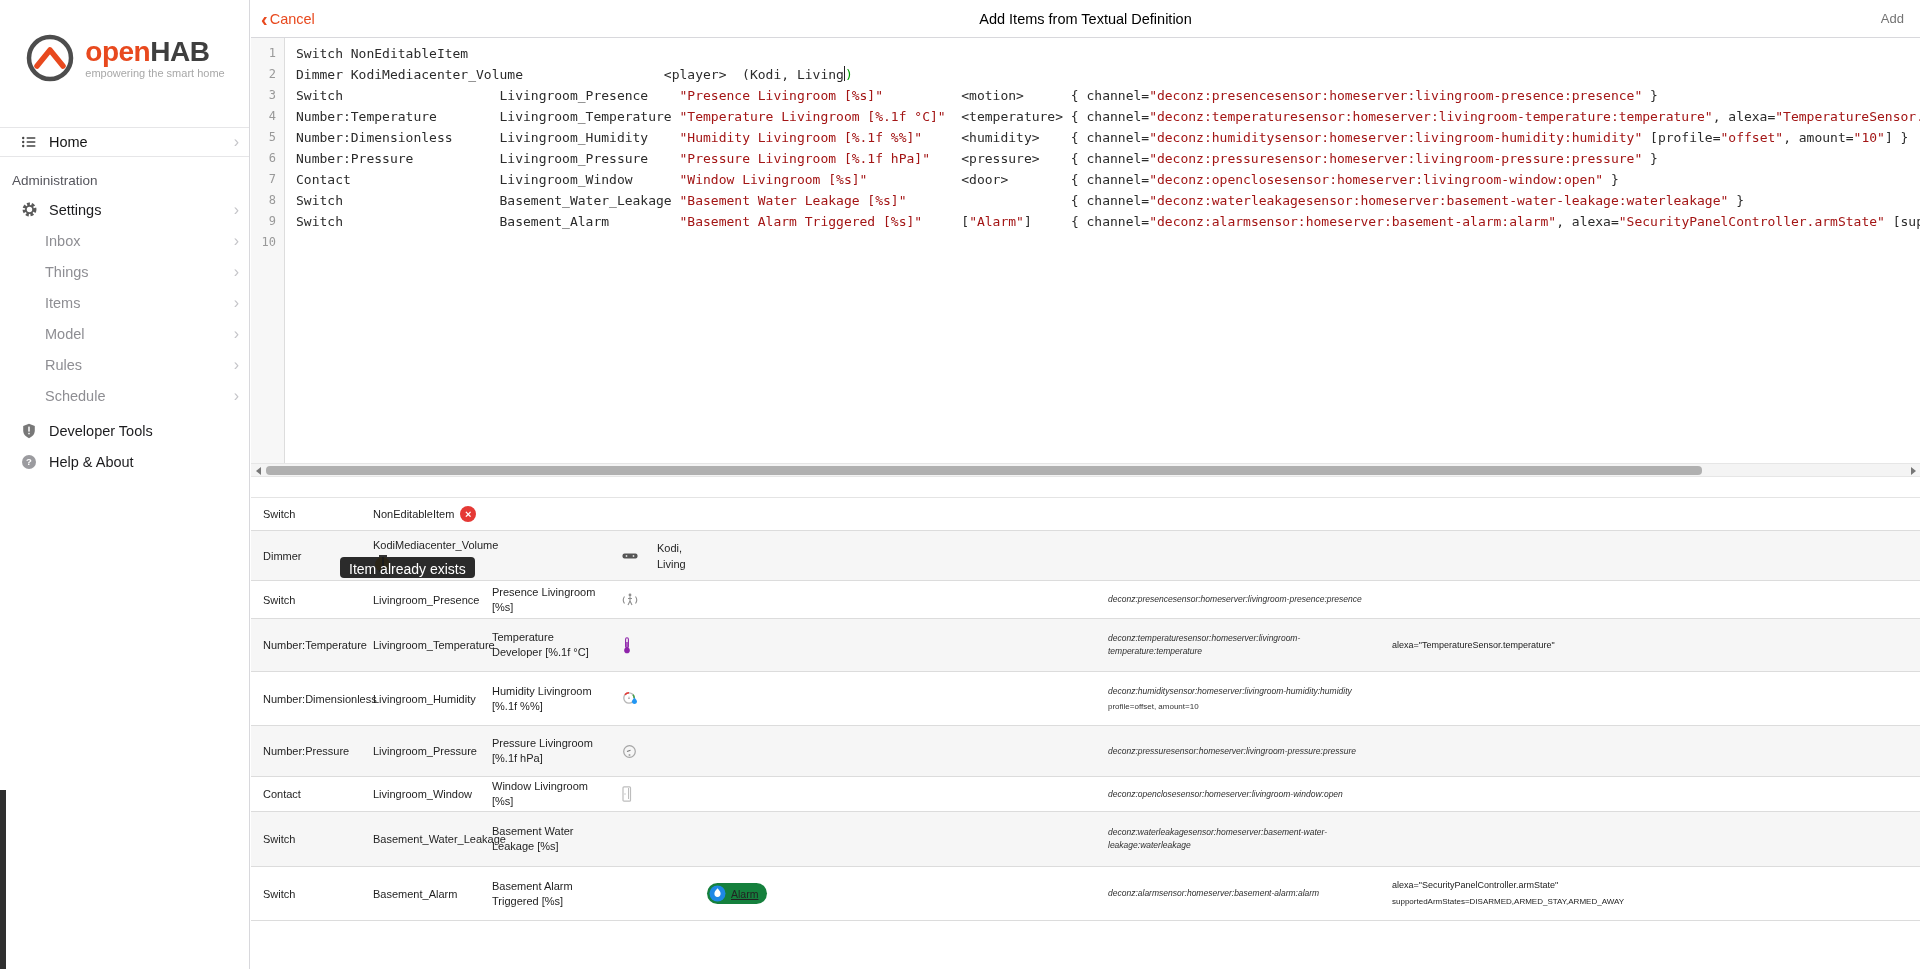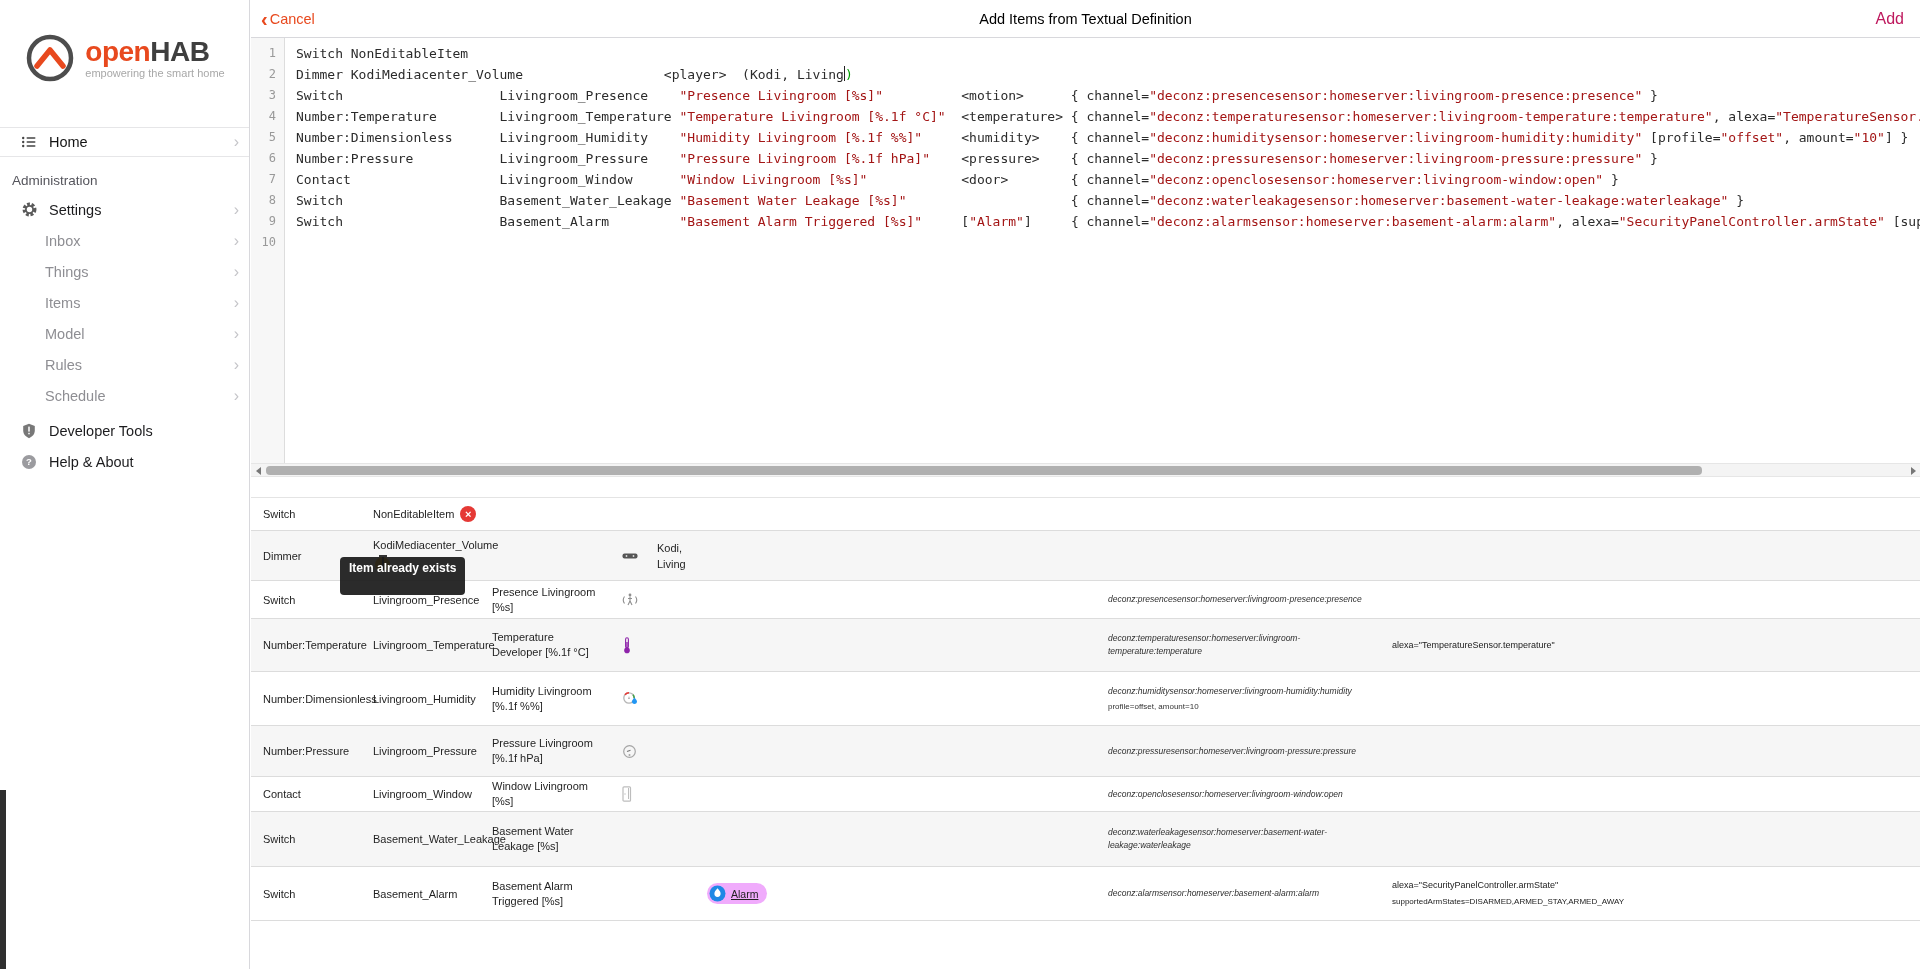--- a/index.html
+++ b/index.html
@@ -27,21 +27,21 @@
   .dev-gap { margin-top:4px;text-align:right; }
 
   
   .main { margin-left:251px; position:relative; height:969px; background:#fff; }
   .navbar { height:38px; border-bottom:1px solid #d8d8dc; position:relative;
     display:flex; align-items:center; justify-content:center; background:#fff; }
   .cancel-btn { position:absolute; left:10px; display:flex; align-items:center;
     color:#e8491e; font-size:14.5px; cursor:pointer; }
   .back-chev { font-size:20px; margin-right:2px; line-height:1; font-weight:bold; }
   .nav-title { font-size:14.5px; color:#000; }
-  .add-btn { position:absolute; right:16px; color:#be185d; font-size:16px; cursor:pointer; }
+  .add-btn { position:absolute; right:16px; color:#737373; font-size:13px; cursor:pointer; }
 
   
   .editor { height:425px; position:relative; background:#fff; overflow:hidden;
     font-family:"DejaVu Sans Mono", monospace; font-size:13px; line-height:21px; padding-top:5px; }
   .editor::before { content:""; position:absolute; left:0; top:0; width:33px; height:100%;
     background:#f7f7f7; border-right:1px solid #ddd; }
   .cm-line { display:flex; height:21px; white-space:pre; position:relative; }
   .ln { width:33px; flex:0 0 33px; text-align:right; padding-right:8px; color:#999;
     font-size:12px; position:relative; z-index:1; }
   .code { padding-left:12px; white-space:pre; }
@@ -84,27 +84,27 @@
     font-size:11px; font-weight:bold; display:inline-flex; align-items:center; justify-content:center;
     margin-left:6px; }
   .name-col-warn { align-self:start; padding-top:8px; display:flex; flex-direction:column; }
   .warn-badge { width:15px; height:15px; border-radius:50%; background:#ffb300; margin-top:6px;
     margin-left:2px; position:relative; }
   .ibeam { position:absolute; left:4px; top:-4px; width:8px; height:21px; }
   .ibeam i { position:absolute; background:#333; display:block; }
   .ibeam .st { left:3px; top:2px; width:1.6px; height:17px; }
   .ibeam .tb { left:0; top:2px; width:8px; height:1.6px; }
   .ibeam .bb { left:0; bottom:2px; width:8px; height:1.6px; }
-  .tag-pill { display:inline-flex; align-items:center; gap:5px; background:#f0abfc;
+  .tag-pill { display:inline-flex; align-items:center; gap:5px; background:#15803d;
     border-radius:11px; padding:2px 9px 2px 2px; font-size:10.5px; color:#222; justify-self:start;text-decoration:underline; }
   .icon-cell svg { display:block; }
 
   
   .tooltip { position:fixed; left:340px; top:557px; background:rgba(25,25,25,0.92); color:#fff;
-    font-size:12px; font-weight:bold; padding:4px 9px 20px; border-radius:4px; z-index:30;
+    font-size:14px; font-weight:normal; padding:4px 9px 1px; border-radius:4px; z-index:30;
     white-space:nowrap; }
 
   .corner-strip { position:fixed; left:0; top:790px; width:6px; height:179px;
     background:#2f2f2f; z-index:40; }
 </style>
 </head>
 <body>
 
 <aside class="sidebar">
   <div class="logo-wrap">

